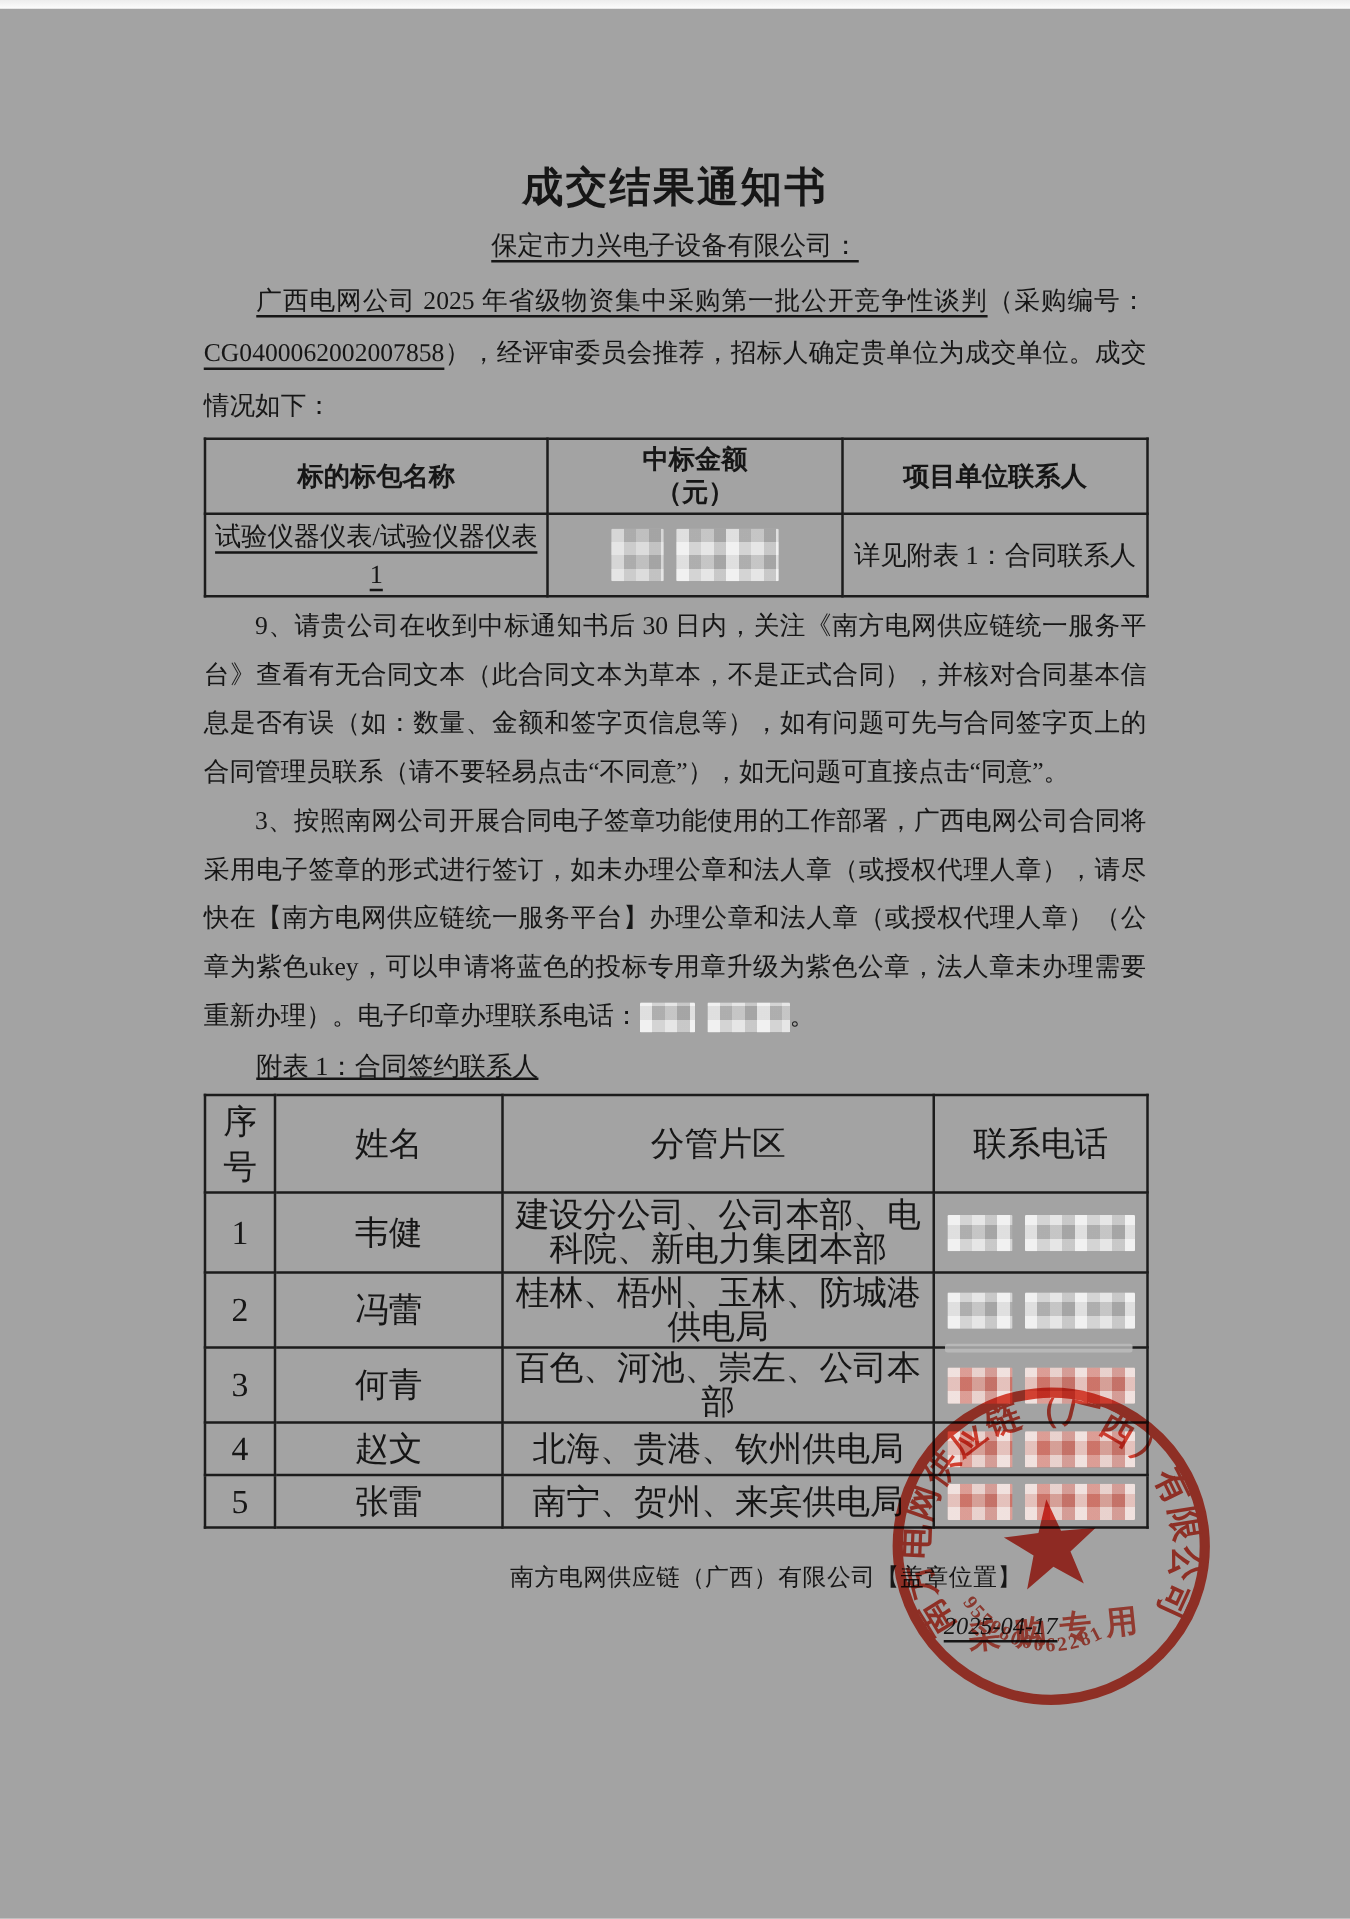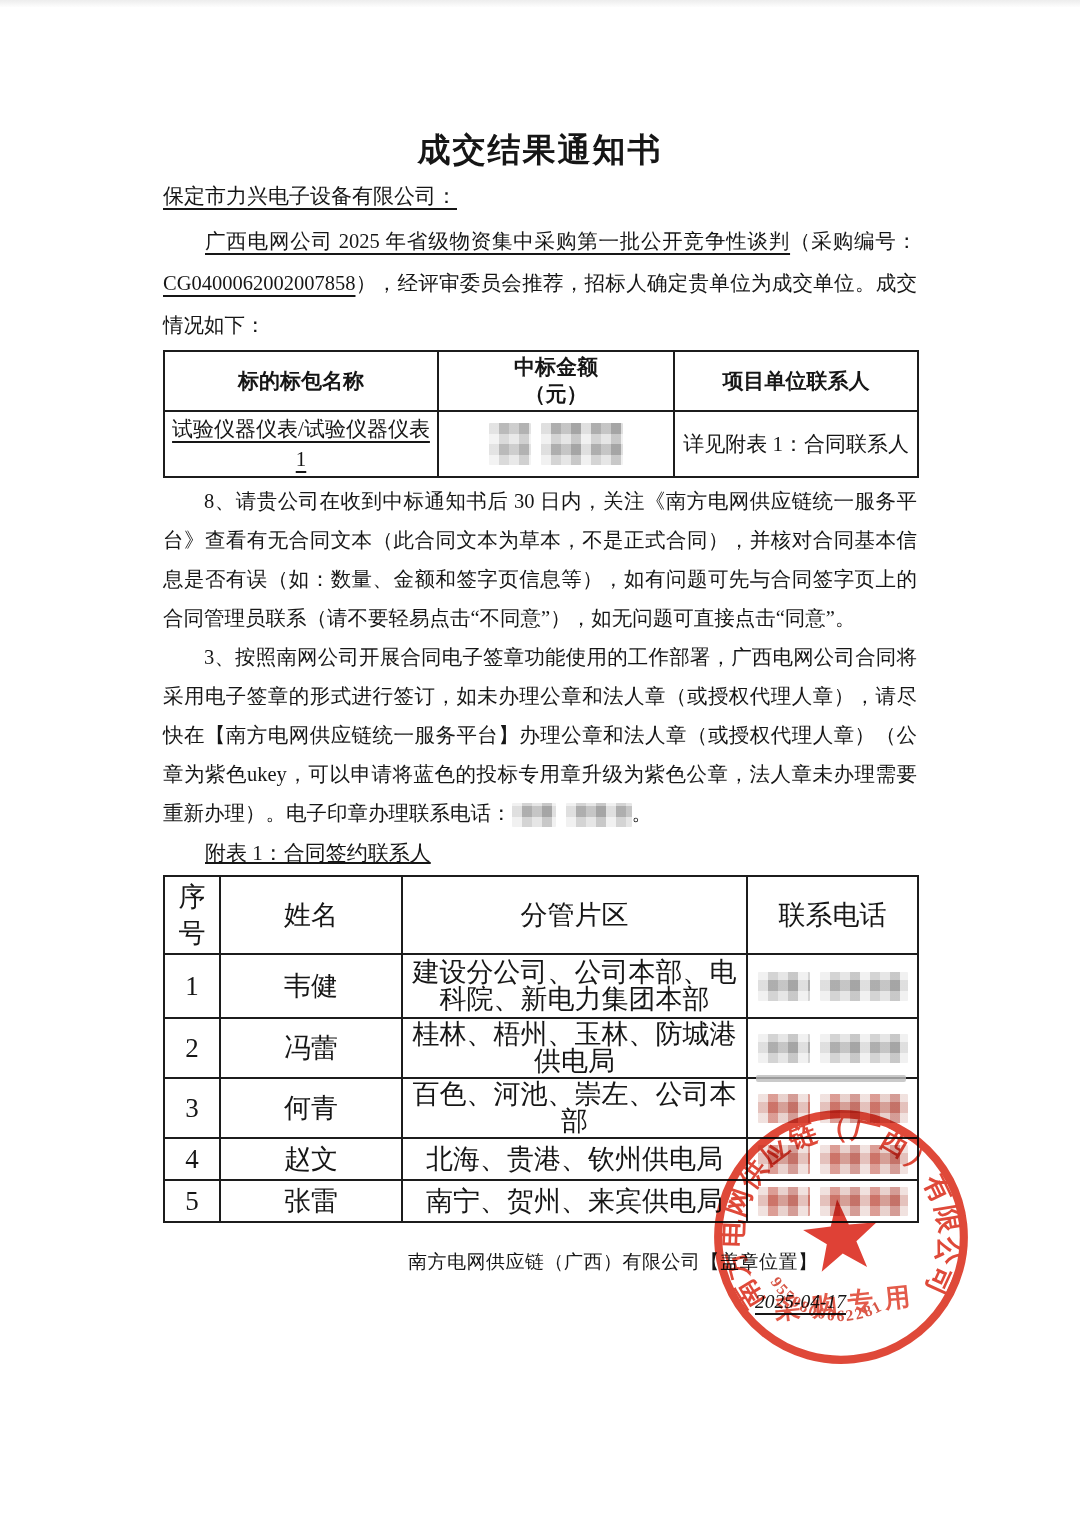--- a/index.html
+++ b/index.html
@@ -1,25 +1,25 @@
 <!DOCTYPE html>
 <html><head>
 <meta charset="utf-8">
 <style>
   html,body{margin:0;padding:0;background:#e9e9e9;}
   .page{
-    position:relative;width:1080px;height:1535px;background:#ffffff;
+    position:relative;width:1080px;height:1535px;background:#a3a3a3;
     font-family:"Liberation Serif","DejaVu Serif",serif;color:#161616;
     overflow:hidden;margin:0 auto;
   }
   .page-edge-top{position:absolute;left:0;top:0;width:100%;height:7px;
     background:linear-gradient(#ededed,#fdfdfd);}
   .content{position:absolute;left:163px;top:0;width:754px;}
   .doc-title{margin:128px 0 0 0;font-size:33px;font-weight:bold;text-align:center;letter-spacing:2px;}
-  .recipient{margin:9px 0 0 0;font-size:21px;}
+  .recipient{margin:9px 0 0 0;font-size:21px;text-align:center;}
   .ul{text-decoration:underline;text-underline-offset:5px;text-decoration-thickness:1.5px;}
   .intro{margin:10px 0 0 0;font-size:20.5px;line-height:42px;text-indent:2.05em;text-align:justify;}
   
   table{border-collapse:collapse;table-layout:fixed;width:754px;}
   td,th{border:2px solid #1c1c1c;text-align:center;vertical-align:middle;padding:2px 6px;box-sizing:border-box;}
   .award-table{margin-top:4px;font-size:21px;}
   .award-table th{font-weight:bold;height:56px;line-height:27px;}
   .award-table td{height:62px;line-height:30px;}
   
   .paras{margin-top:4px;}
@@ -97,21 +97,21 @@
         <td><span class="redact amount-redact">
                 <span class="px"></span>
                 <span class="px"></span>
               </span></td>
         <td>详见附表 1：合同联系人</td>
       </tr>
     </tbody>
       </table>
 
     <div class="paras">
-      <p>8、请贵公司在收到中标通知书后 30 日内，关注《南方电网供应链统一服务平台》查看有无合同文本（此合同文本为草本，不是正式合同），并核对合同基本信息是否有误（如：数量、金额和签字页信息等），如有问题可先与合同签字页上的合同管理员联系（请不要轻易点击“不同意”），如无问题可直接点击“同意”。</p>
+      <p>9、请贵公司在收到中标通知书后 30 日内，关注《南方电网供应链统一服务平台》查看有无合同文本（此合同文本为草本，不是正式合同），并核对合同基本信息是否有误（如：数量、金额和签字页信息等），如有问题可先与合同签字页上的合同管理员联系（请不要轻易点击“不同意”），如无问题可直接点击“同意”。</p>
       <p><span>3、按照南网公司开展合同电子签章功能使用的工作部署，广西电网公司合同将采用电子签章的形式进行签订，如未办理公章和法人章（或授权代理人章），请尽快在【南方电网供应链统一服务平台】办理公章和法人章（或授权代理人章）（公章为紫色ukey，可以申请将蓝色的投标专用章升级为紫色公章，法人章未办理需要重新办理）。</span><span>电子印章办理联系电话：</span><span class="redact inline-redact">
             <span class="px"></span>
             <span class="px"></span>
           </span><span>。</span></p>
     </div>
 
     <p class="appendix-title">附表 1：合同签约联系人</p>
 
     <table class="appendix-table">
       <colgroup>

